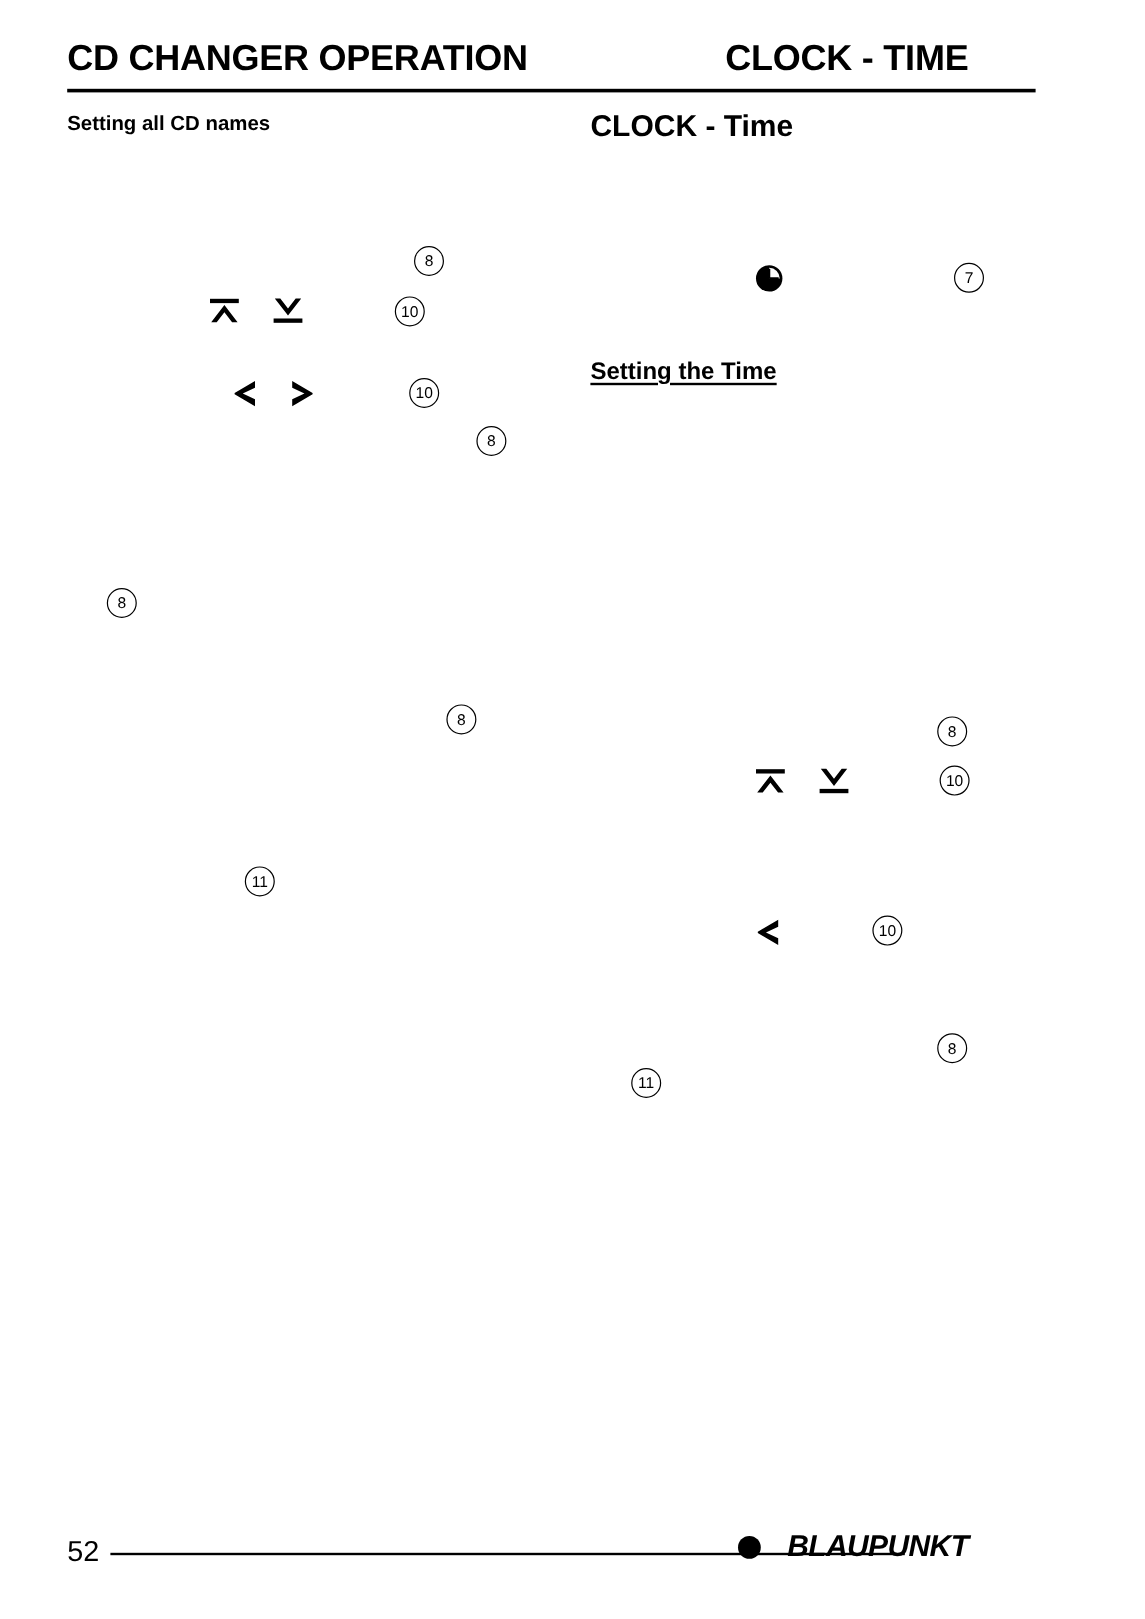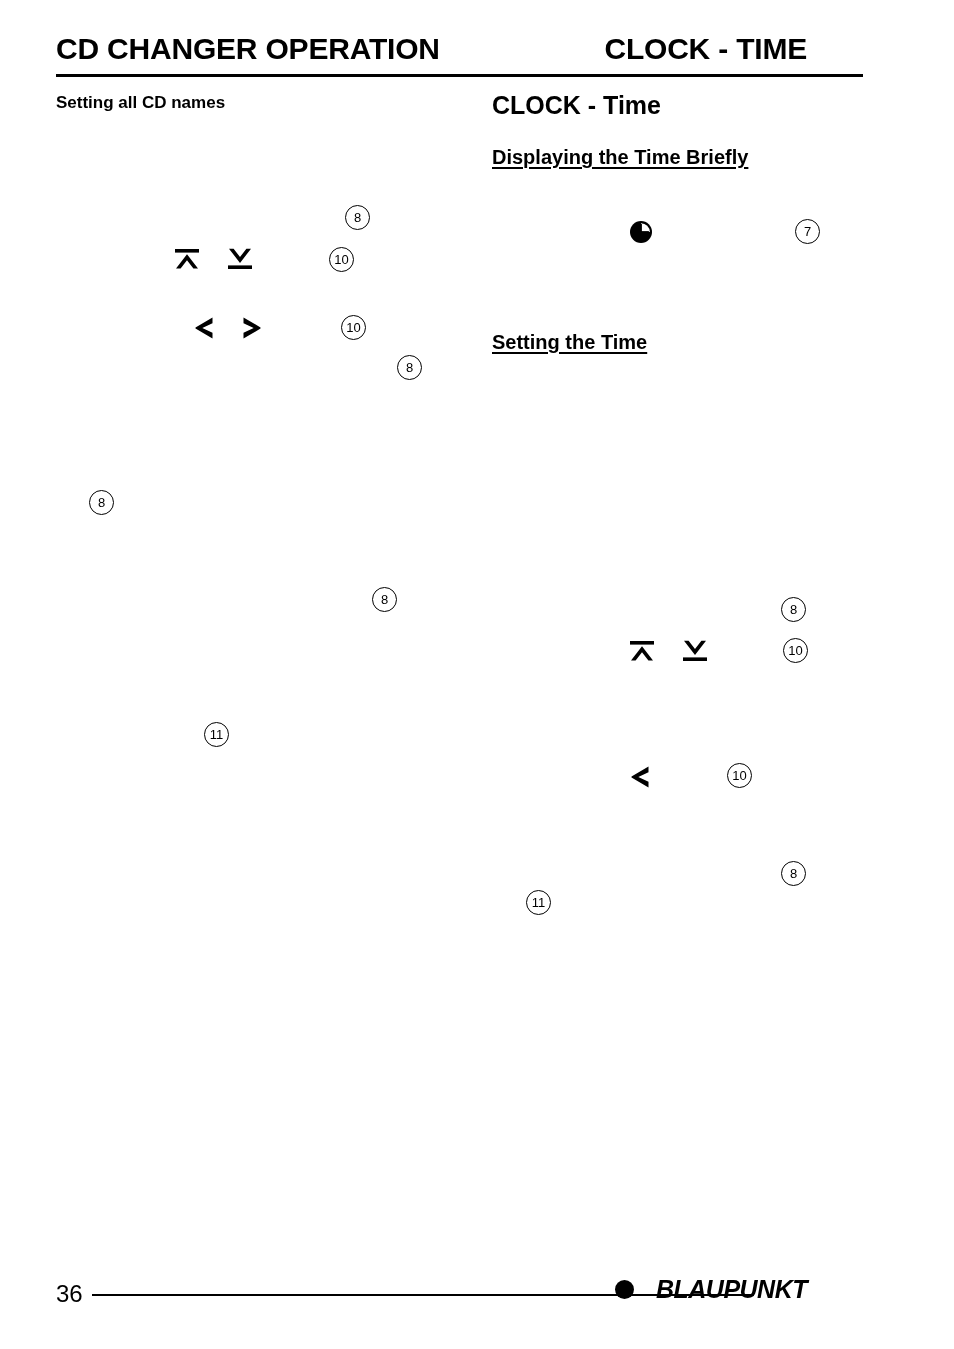--- a/index.html
+++ b/index.html
@@ -156,23 +156,22 @@
   <div class="hdr-left">CD CHANGER OPERATION</div>
 
   <div class="hdr-right">CLOCK - TIME</div>
 
   <div class="hdr-rule"></div>
 
   <div class="h-section" style="left:56px; top:92px;">Setting all CD names</div>
 
   <div class="h-main" style="left:492px; top:90px;">CLOCK - Time</div>
 
-  <div class="h-sub" style="left:492px; top:144px;">Displaying the Time Briefly</div>
-
-  <div class="h-sub" style="left:492px; top:297px;margin-top:32px;">Setting the Time</div>
+
+  <div class="h-sub" style="left:492px; top:297px;">Setting the Time</div>
 
 
   <div class="glyph" style="left:172px; top:243px;">
     <svg viewBox="0 0 30 30" xmlns="http://www.w3.org/2000/svg">
       <rect x="3" y="6" width="24" height="3.6" fill="#000"></rect>
       <path d="M15 11.2 L26 25.5 L21.4 25.5 L15 17.2 L8.6 25.5 L4 25.5 Z" fill="#000"></path>
     </svg>
   </div>
 
   <div class="glyph" style="left:225px; top:243px;">
@@ -231,21 +230,21 @@
     </svg>
   </div>
 
   <div class="ref" style="left:795px; top:219px;">7</div>
   <div class="ref" style="left:781px; top:597px;">8</div>
   <div class="ref" style="left:783px; top:638px;">10</div>
   <div class="ref" style="left:727px; top:763px;">10</div>
   <div class="ref" style="left:781px; top:861px;">8</div>
   <div class="ref" style="left:526px; top:890px;">11</div>
 
-  <div class="footer-page">36</div>
+  <div class="footer-page">52</div>
 
   <div class="footer-rule"></div>
 
   <div class="footer-logo">
     <span class="footer-dot"></span>
     <span class="footer-brand">BLAUPUNKT</span>
   </div>
 
 </div>
 

